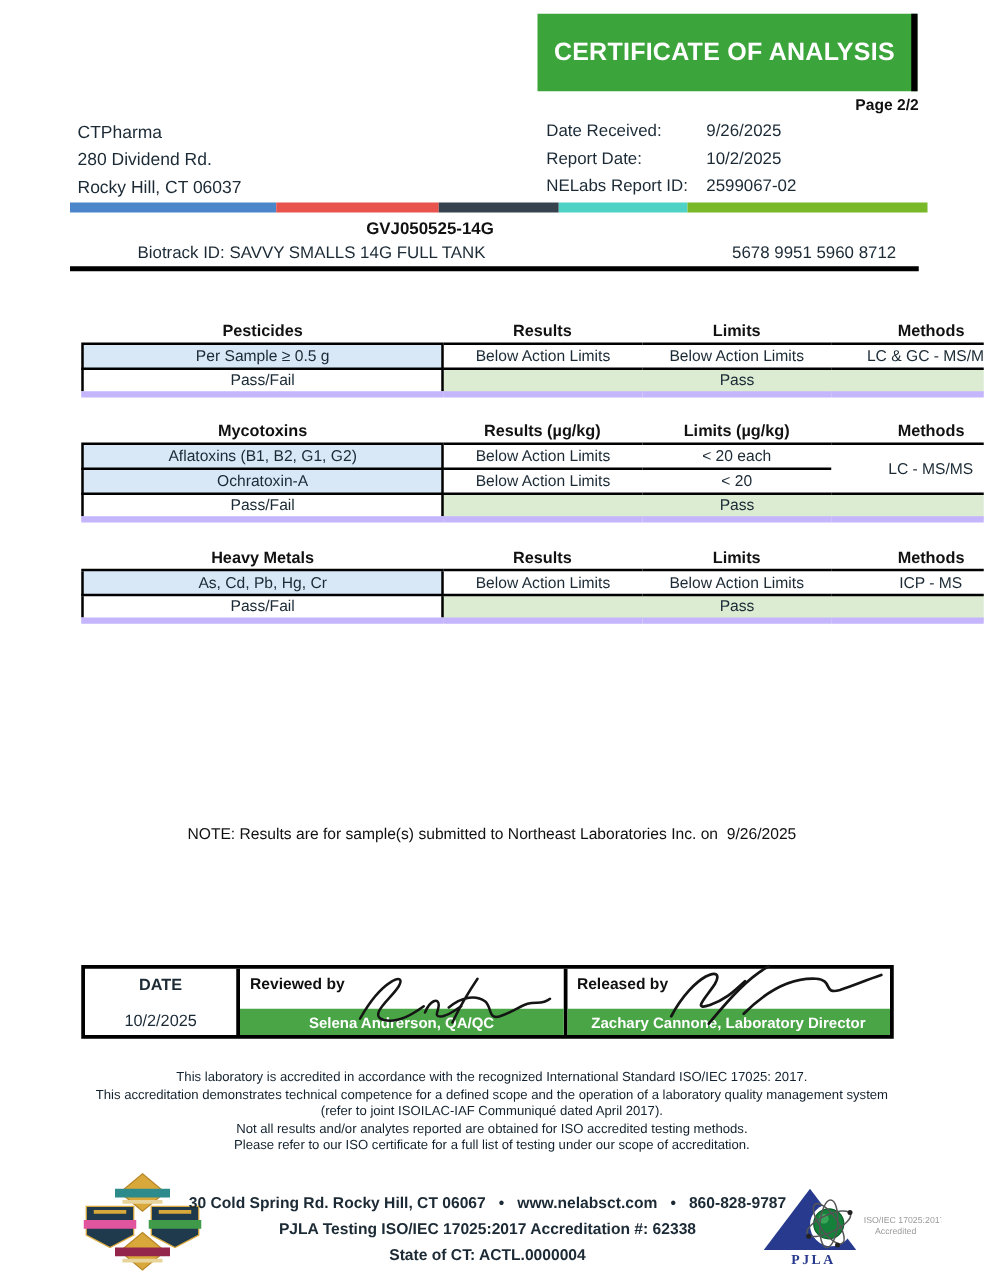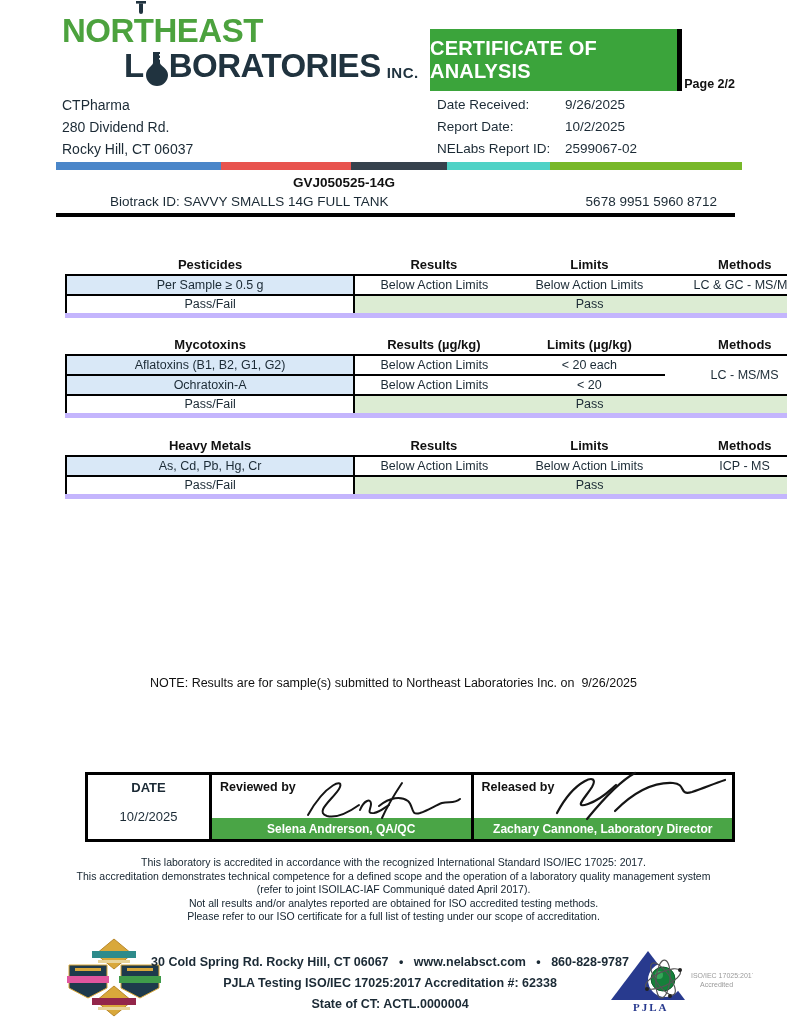--- a/index.html
+++ b/index.html
@@ -7,21 +7,21 @@
   .page { position:relative; width:787px; height:1017px; background:#ffffff; overflow:hidden; }
 
   
   .logo-block { position:absolute; left:62px; top:14px; }
   .logo-line1 { position:relative; font-size:33px; font-weight:800; letter-spacing:-0.5px; color:#4ca23e; line-height:1; }
   .tube-icon { position:absolute; left:73px; top:-13px; }
   .logo-line2 { display:flex; align-items:flex-end; margin-left:62px; margin-top:2px; color:#20333f; font-size:33px; font-weight:800; letter-spacing:-0.5px; line-height:1; }
   .flask-icon { margin:0 0 -4px 0; }
   .logo-inc { font-size:15px; font-weight:800; margin-left:6px; margin-bottom:2px; letter-spacing:0.5px; }
 
-  .banner { position:absolute; left:430px; top:29px; width:252px; height:62px; background:#3ba43b;
+  .banner { position:absolute; left:430px; top:11px; width:304px; height:62px; background:#3ba43b;
             border-right:5px solid #000; display:flex; align-items:center; justify-content:center; }
   .banner-title { color:#fff; font-size:20px; font-weight:bold; letter-spacing:0.2px; }
   .page-num { position:absolute; left:430px; top:77px; width:305px; text-align:right; font-size:12.5px; font-weight:bold; color:#111; }
 
   .client { position:absolute; left:62px; top:94px; font-size:14px; line-height:22px; }
   .report-info { position:absolute; left:437px; top:94px; font-size:13.5px; }
   .report-info .row { display:flex; line-height:22px; }
   .report-info .lbl { width:128px; }
 
   
@@ -47,24 +47,24 @@
   table.coa td.c1 { border-left:2px solid #000; border-right:2.5px solid #000; }
   table.coa td.blue { background:#d9e8f7; }
   table.coa td.green { background:#dcecd3; }
   table.coa td.last-r { border-right:1.5px solid #000; }
   table.coa tr.passrow td { border-bottom:5px solid #c4b5fd; }
   #tbl-pesticides { top:255px; }
   #tbl-mycotoxins { top:335px; }
   #tbl-heavymetals { top:436px; }
 
   
-  .note { position:absolute; left:0; top:676px; width:787px; text-align:center; font-size:12.5px; color:#111; }
-
-  
-  .sig-table { position:absolute; left:65px; top:772px; width:650px; height:70px; border:3px solid #000; display:flex; background:#fff;margin-left:20px; }
+  .note { position:absolute; left:0; top:660px; width:787px; text-align:center; font-size:12.5px; color:#111; }
+
+  
+  .sig-table { position:absolute; left:65px; top:772px; width:650px; height:59px; border:3px solid #000; display:flex; background:#fff; }
   .sig-date { width:124px; border-right:3px solid #000; text-align:center; }
   .sig-date .d-lbl { font-size:13px; font-weight:bold; margin-top:5px; }
   .sig-date .d-val { font-size:13px; margin-top:14px; }
   .sig-cell { position:relative; flex:1; display:flex; flex-direction:column; }
   .sig-cell.mid { border-right:3px solid #000; }
   .sig-top { position:relative; flex:1; }
   .sig-lbl { position:absolute; left:8px; top:5px; font-size:12.5px; font-weight:bold; color:#111; }
   .sig-img { position:absolute; }
   .sig-img.reviewed { right:6px; top:0px; }
   .sig-img.released { right:2px; top:-10px; }
@@ -77,39 +77,20 @@
   
   .badges { position:absolute; left:62px; top:938px; }
   .foot-center { position:absolute; left:110px; top:952px; width:560px; text-align:center; font-size:12.5px; font-weight:bold; color:#1b2a35; line-height:21px; }
   .pjla { position:absolute; left:603px; top:944px; }
 </style>
 </head>
 <body>
 
 <div class="page">
 
-  <div class="logo-block">
-    <div class="logo-line1">
-      <span>NORTHEAST</span>
-      <svg class="tube-icon" width="12" height="15" viewBox="0 0 12 15">
-        <rect x="1" y="0" width="10" height="2.6" fill="#20333f"></rect>
-        <path d="M4 2.6 h4 v8.4 a2 2 0 0 1 -4 0 z" fill="#20333f"></path>
-      </svg>
-    </div>
-    <div class="logo-line2">
-      <span>L</span>
-      <svg class="flask-icon" width="25" height="35" viewBox="0 0 25 35">
-        <path d="M9 1 h7 v11 c0 2.5 8 5.5 8 12 a11 11 0 0 1 -22 0 c0 -6.5 7 -9.5 7 -12 z" fill="#20333f"></path>
-        <rect x="15" y="3" width="6" height="1.6" fill="#fff"></rect>
-        <rect x="15" y="7" width="6" height="1.6" fill="#fff"></rect>
-      </svg>
-      <span>BORATORIES</span>
-      <span class="logo-inc">INC.</span>
-    </div>
-  </div>
 
   <div class="banner">
     <span class="banner-title">CERTIFICATE OF ANALYSIS</span>
   </div>
   <div class="page-num">Page 2/2</div>
 
   <div class="client">
     <div>CTPharma</div>
     <div>280 Dividend Rd.</div>
     <div>Rocky Hill, CT 06037</div>

